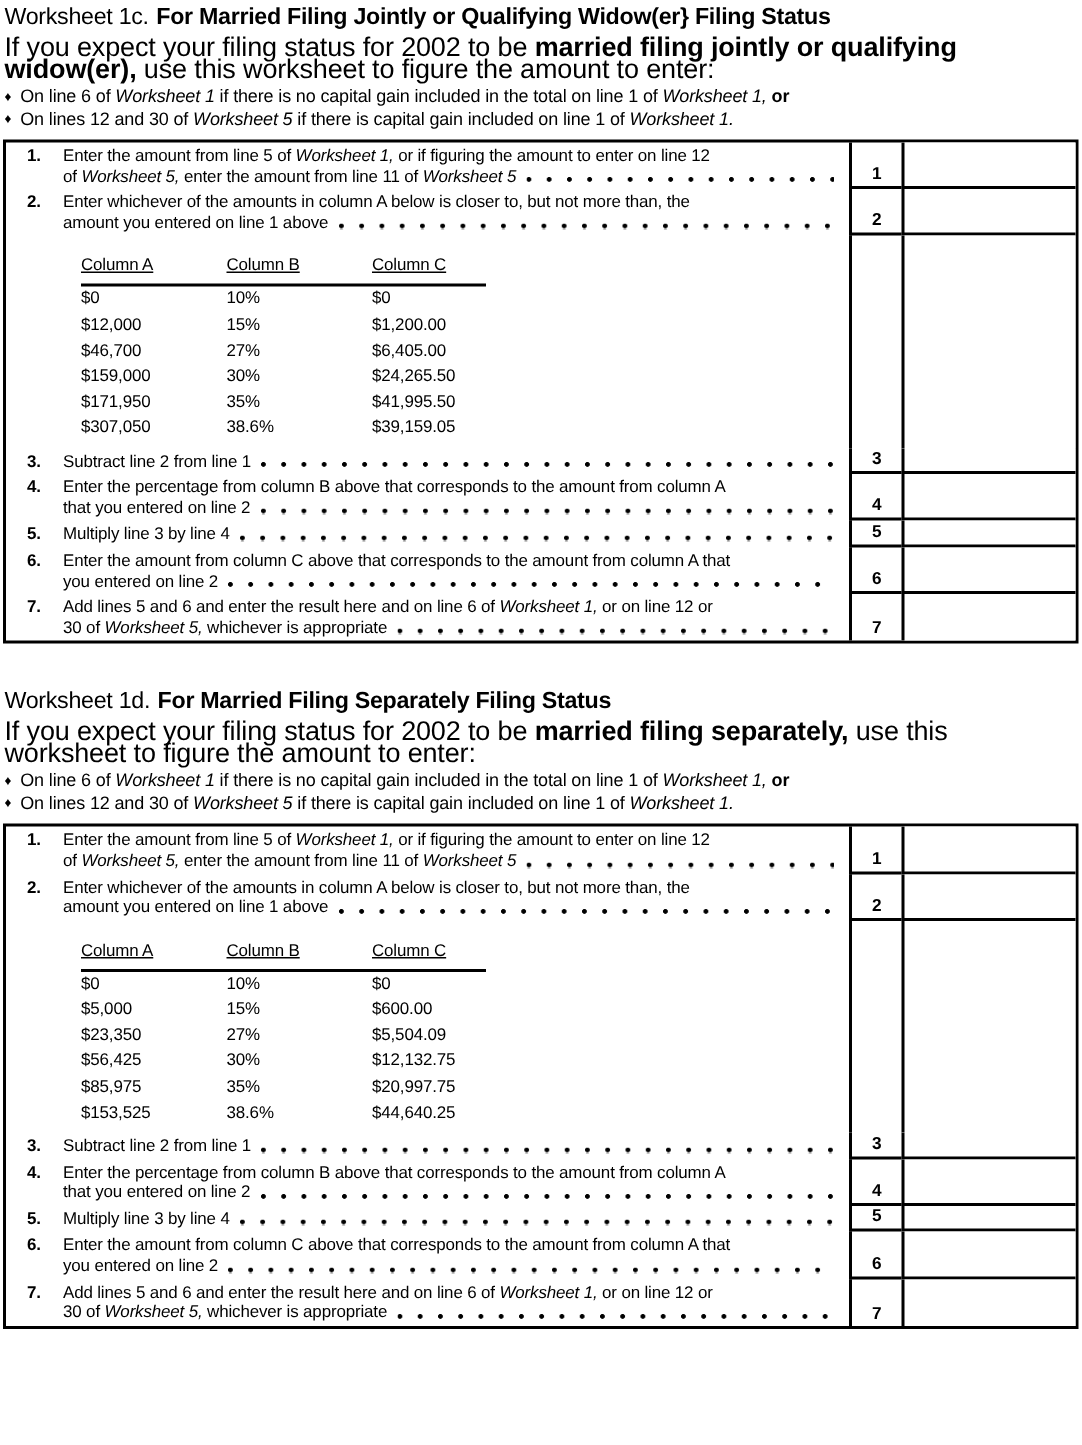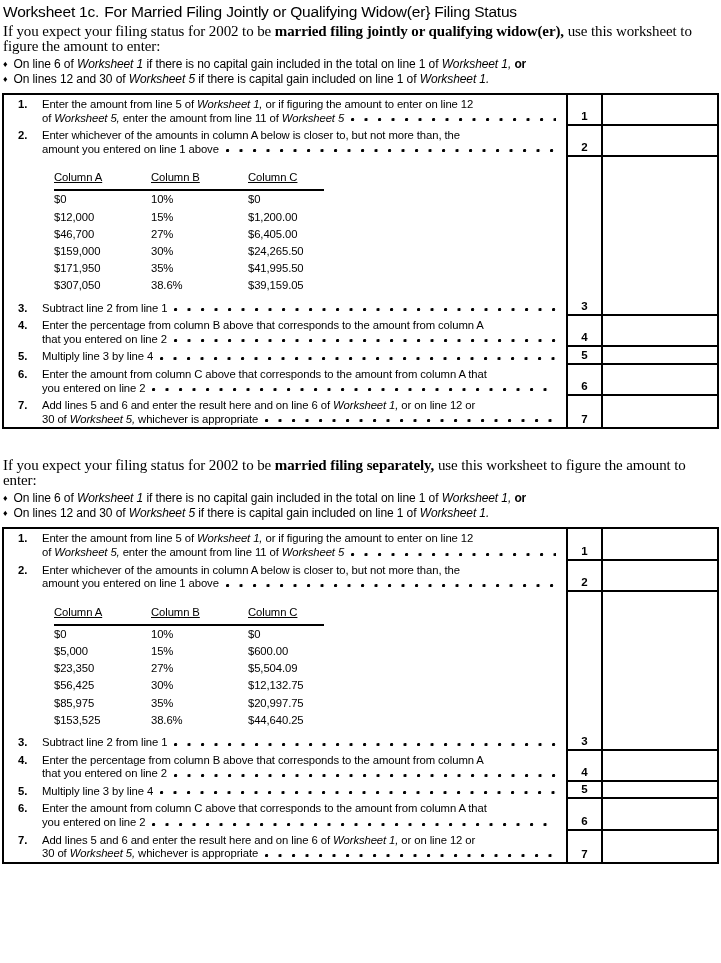--- a/index.html
+++ b/index.html
@@ -5,22 +5,22 @@
   * { box-sizing: border-box; margin: 0; padding: 0; }
   html, body { background: #ffffff; }
   .page {
     width: 721px; height: 963px; background: #fff; color: #000;
     font-family: "Liberation Sans", sans-serif;
     padding: 2px 2px 0 2px; overflow: hidden;
   }
   .ws2 { margin-top: 29px; }
   .ws-title { font-size: 15.5px; line-height: 19px; margin: 0 0 3px 1px; letter-spacing: -0.2px; }
   .ws-title .pre { font-weight: normal; margin-right: 5px; }
-  .ws-title .main { font-weight: normal; }
-  .ws-intro { font-size: 15px; line-height: 15px; margin: 0 0 3px 1px; max-width: 712px; letter-spacing: -0.1px; font-family: Liberation Serif, serif; }
+  .ws-title .main { font-weight: bold; }
+  .ws-intro { font-size: 18px; line-height: 15px; margin: 0 0 3px 1px; max-width: 712px; letter-spacing: -0.1px; }
   .bullets { margin: 2px 0 0 1px; }
   .bullet { display: flex; font-size: 12px; line-height: 15px; letter-spacing: -0.1px; }
   .diamond { font-size: 9px; line-height: 15px; margin-right: 6px; }
   .s-b { font-weight: bold; }
   .s-i { font-style: italic; }
 
   .ws-table {
     display: grid; grid-template-columns: 1fr 35px 116px;
     border: 2px solid #000; margin-top: 6px; background: #fff;
   }
@@ -213,20 +213,21 @@
               </div>
             </div>
           </div>
         </div>
         <div class="c-num">7</div>
         <div class="c-entry"></div>
       </div>
   </section>
 
   <section class="ws ws2">
+    <div class="ws-title"><span class="pre">Worksheet 1d.</span><span class="main">For Married Filing Separately Filing Status</span></div>
     <div class="ws-intro"><span>If you expect your filing status for 2002 to be </span><span class="s-b">married filing separately,</span><span> use this worksheet to figure the amount to enter:</span></div>
     <div class="bullets">
         <div class="bullet">
           <span class="diamond">♦</span>
           <span class="btext"><span>On line 6 of </span><span class="s-i">Worksheet 1</span><span> if there is no capital gain included in the total on line 1 of </span><span class="s-i">Worksheet 1,</span><span> </span><span class="s-b">or</span></span>
         </div>
         <div class="bullet">
           <span class="diamond">♦</span>
           <span class="btext"><span>On lines 12 and 30 of </span><span class="s-i">Worksheet 5</span><span> if there is capital gain included on line 1 of </span><span class="s-i">Worksheet 1.</span></span>
         </div>

